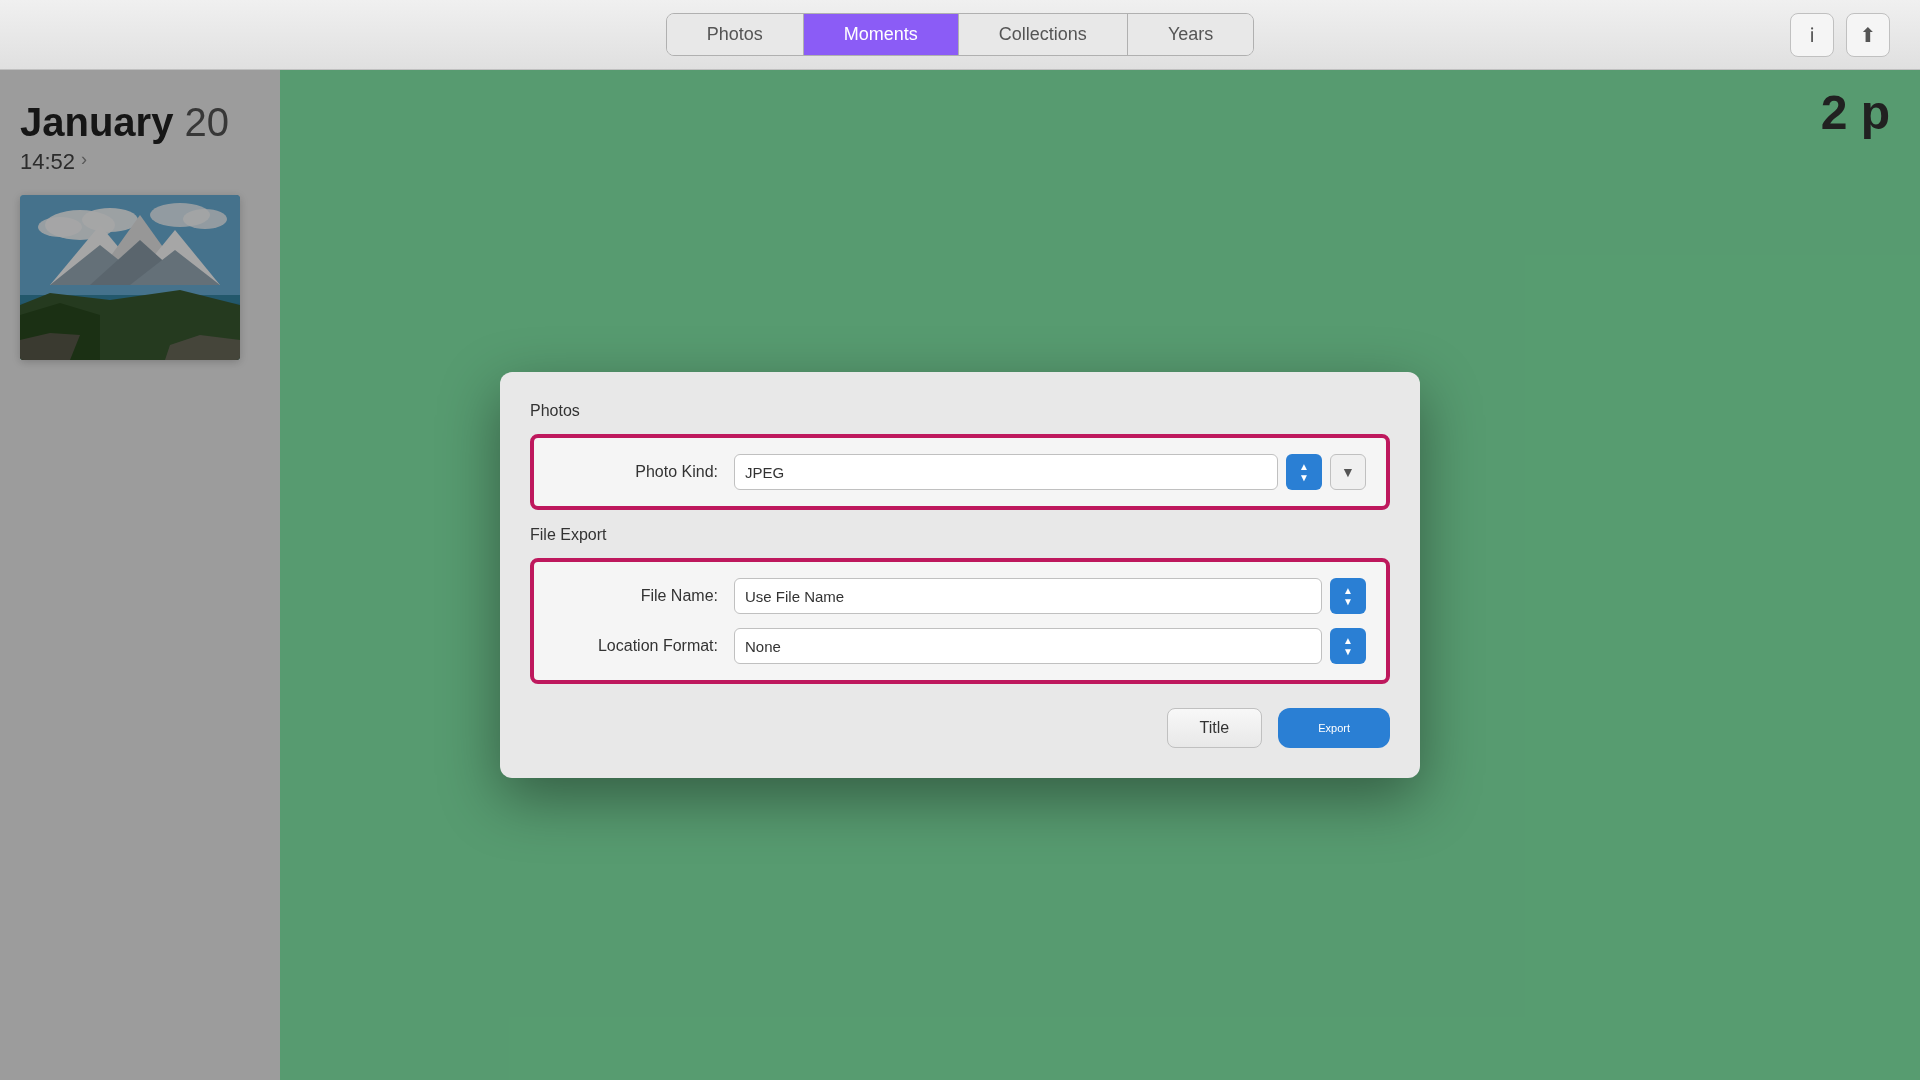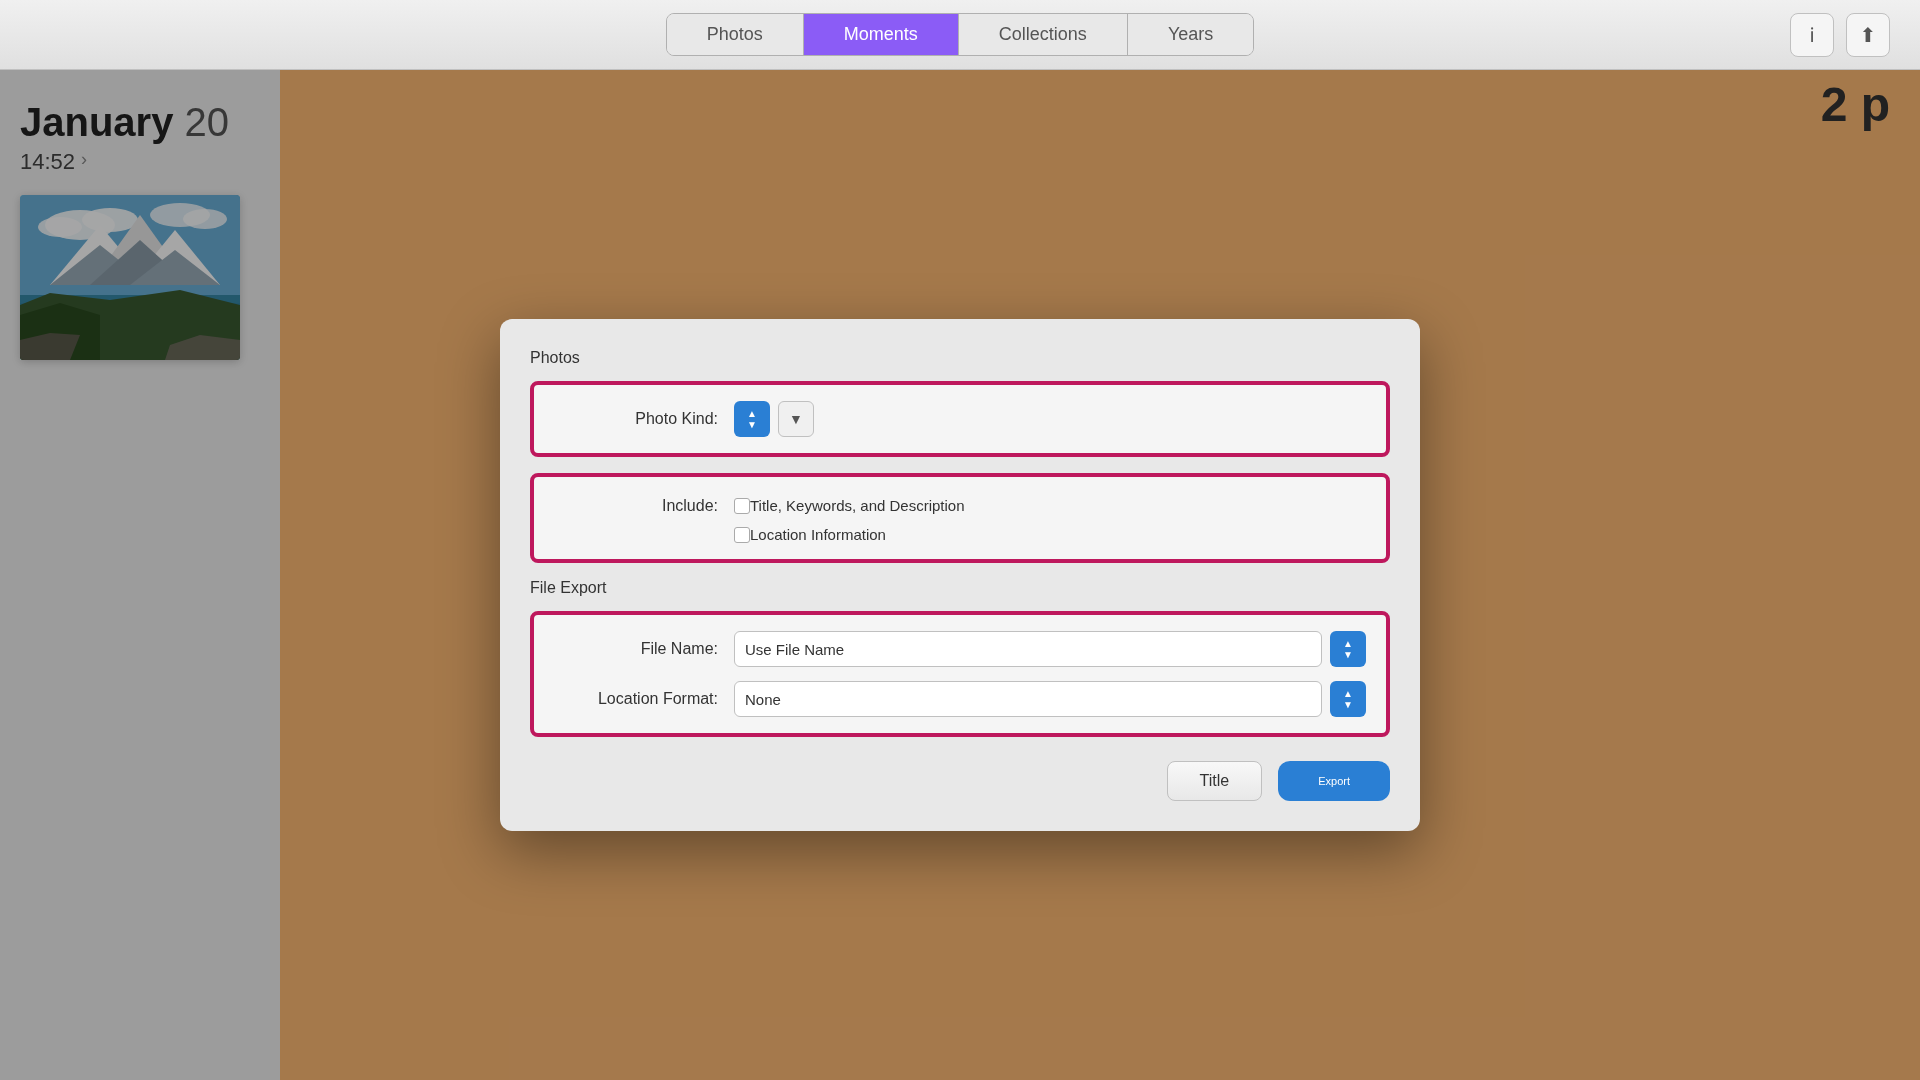--- a/index.html
+++ b/index.html
@@ -77,21 +77,21 @@
       color: #555;
     }
 
     
     .main-content {
       position: absolute;
       top: 70px;
       left: 0;
       right: 0;
       bottom: 0;
-      background: #fdba74;
+      background: #86efac;
     }
 
     
     .left-panel {
       position: absolute;
       top: 0;
       left: 0;
       width: 280px;
       bottom: 0;
       background: #f0f0f0;
@@ -136,21 +136,21 @@
 
     
     .photo-thumbnail .mountain-scene {
       width: 100%;
       height: 100%;
     }
 
     
     .top-right-num {
       position: absolute;
-      top: 7px;
+      top: 15px;
       right: 30px;
       font-size: 48px;
       font-weight: 700;
       color: #333;
     }
 
     
     .modal-overlay {
       position: absolute;
       top: 0;
@@ -405,46 +405,34 @@
   </div>
 
   <div class="modal-overlay">
     <div class="modal">
 
       <div class="section-title">Photos</div>
       <div class="section-box">
         <div class="form-row">
           <div class="form-label">Photo Kind:</div>
           <div class="select-wrapper">
+            <div class="select-field">
+              <span class="select-display">JPEG</span>
+            </div>
             <div class="stepper-btn">
               <span class="arrow-up">▲</span>
               <span class="arrow-down">▼</span>
             </div>
             <div class="expand-btn">
               <span>▼</span>
             </div>
           </div>
         </div>
       </div>
 
-      <div class="section-box">
-        <div class="include-row">
-          <div class="include-label">Include:</div>
-          <div class="checkboxes-group">
-            <div class="form-row" style="margin-bottom:0">
-              <div class="checkbox"></div>
-              <span class="checkbox-label">Title, Keywords, and Description</span>
-            </div>
-            <div class="form-row" style="margin-bottom:0">
-              <div class="checkbox"></div>
-              <span class="checkbox-label">Location Information</span>
-            </div>
-          </div>
-        </div>
-      </div>
 
       <div class="section-title">File Export</div>
       <div class="section-box">
         <div class="form-row">
           <div class="form-label">File Name:</div>
           <div class="select-wrapper">
             <div class="select-field">
               <span class="select-display">Use File Name</span>
             </div>
             <div class="stepper-btn">

